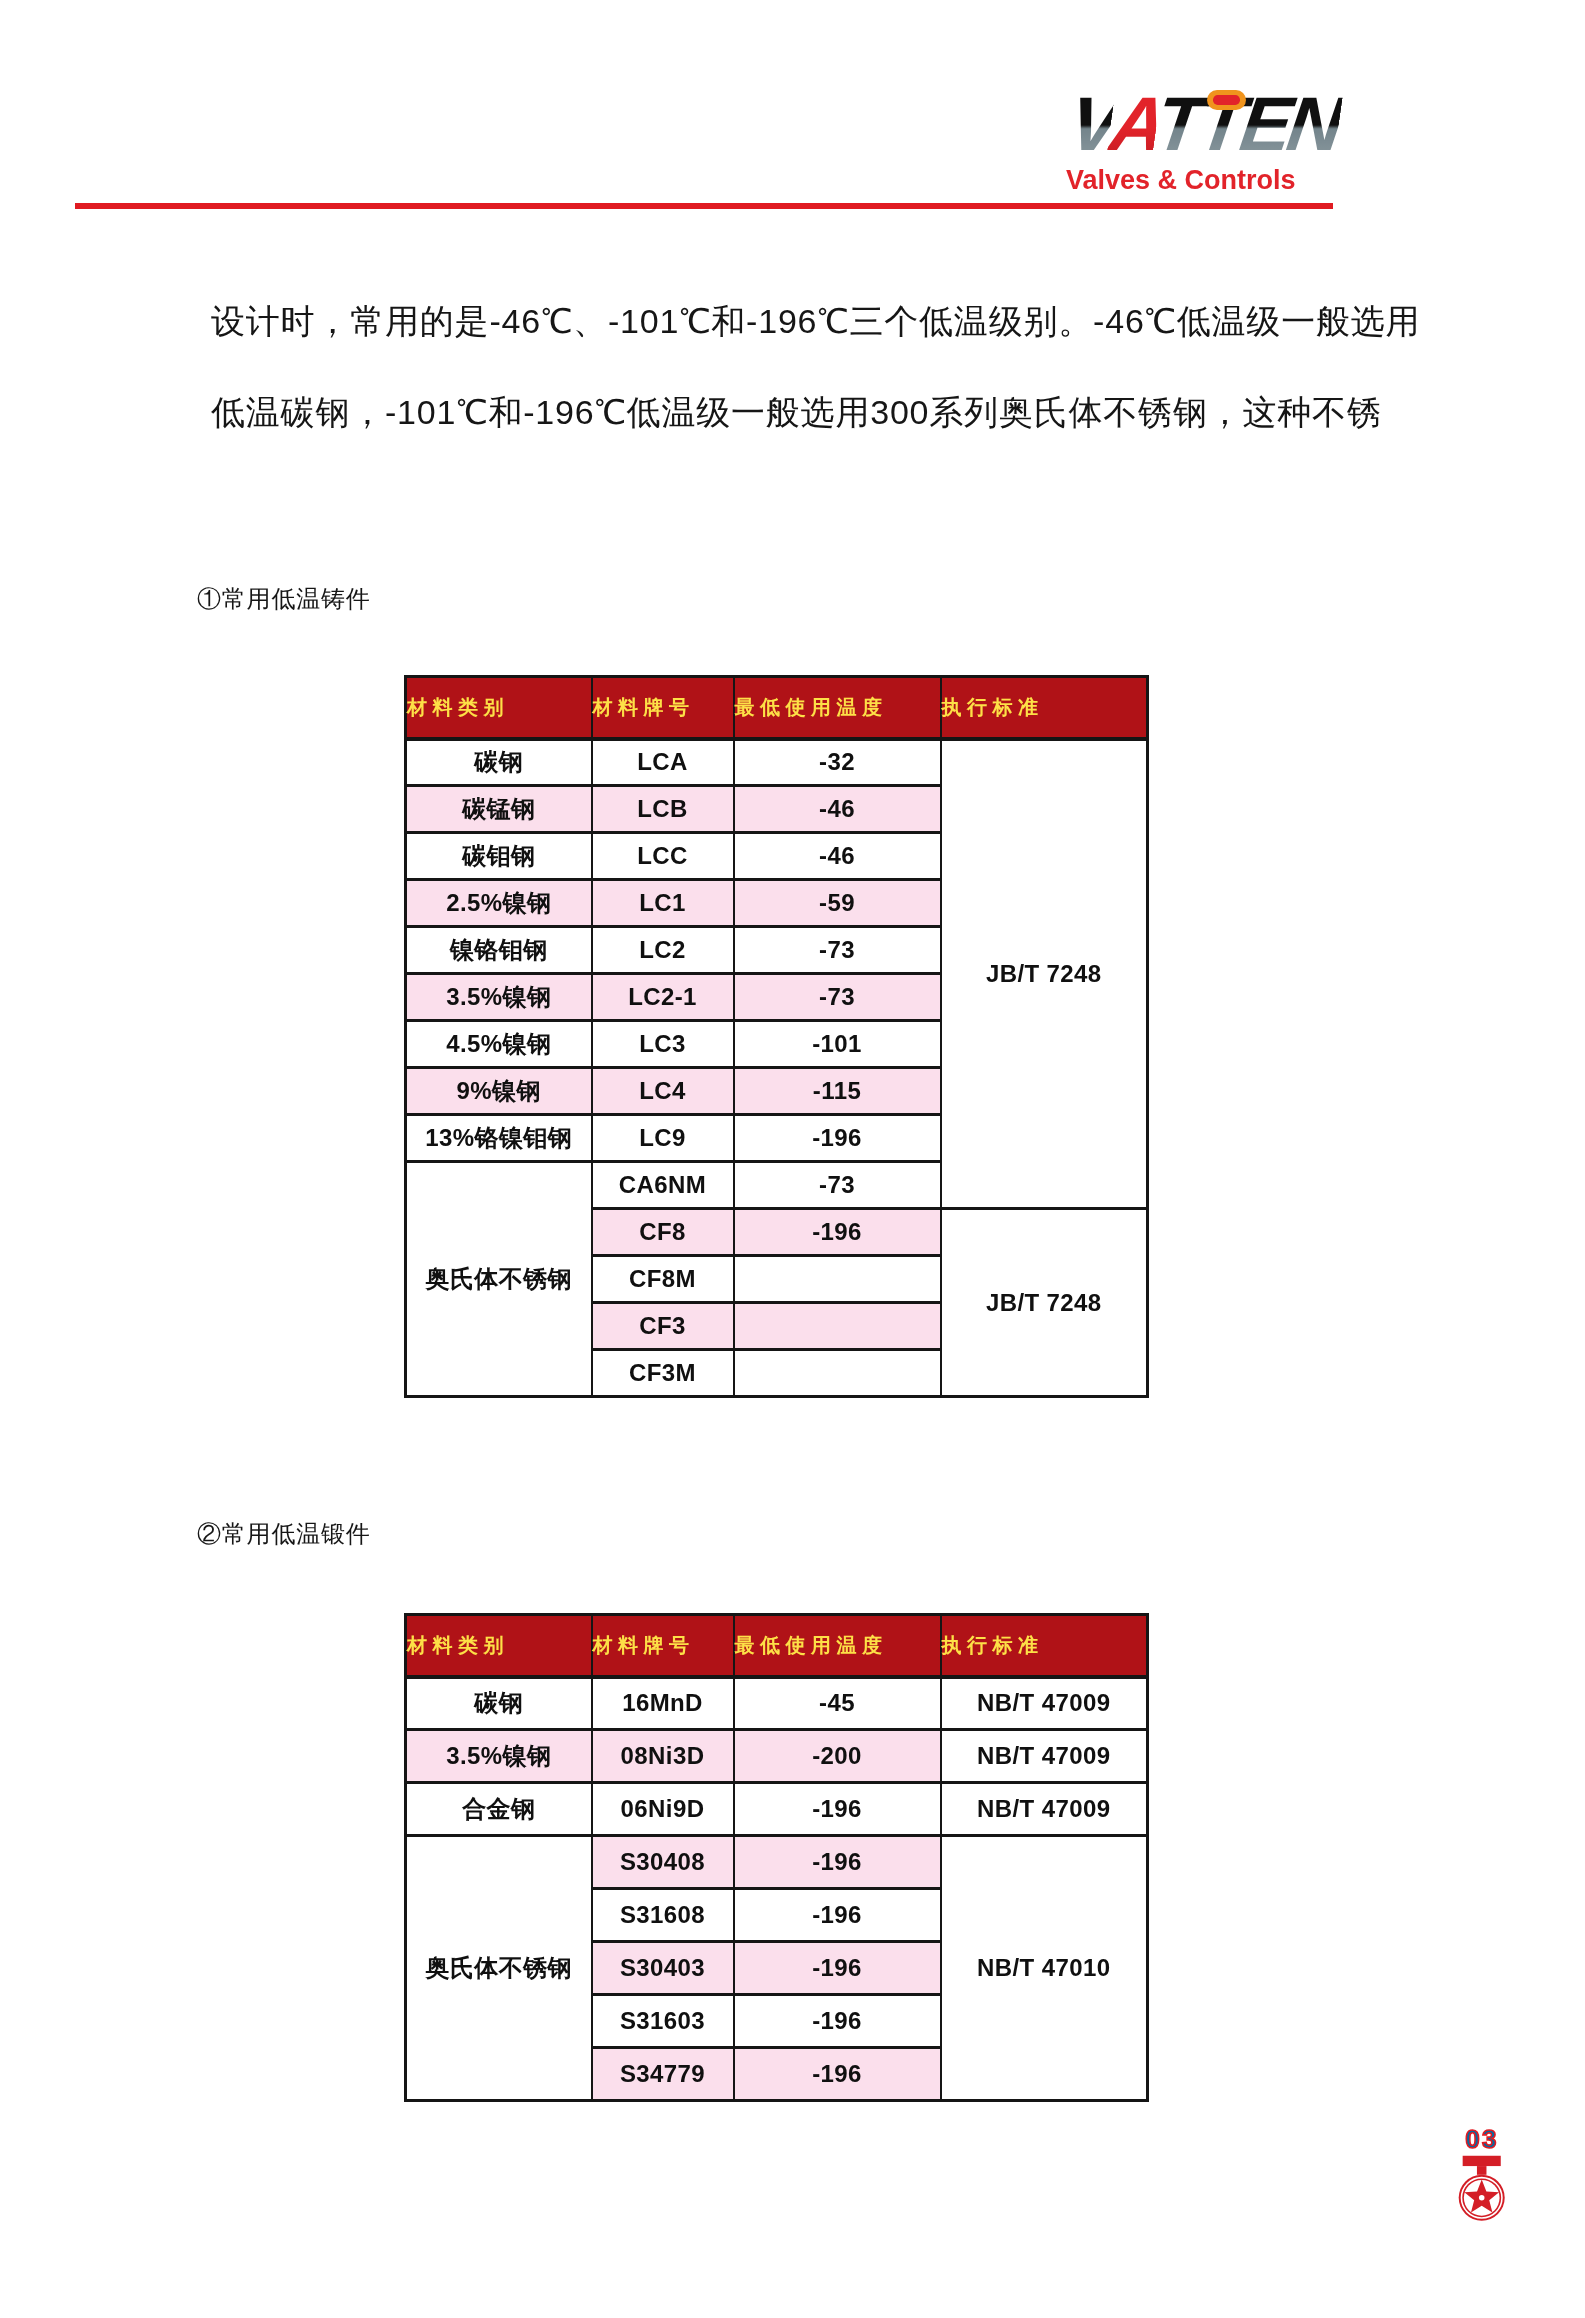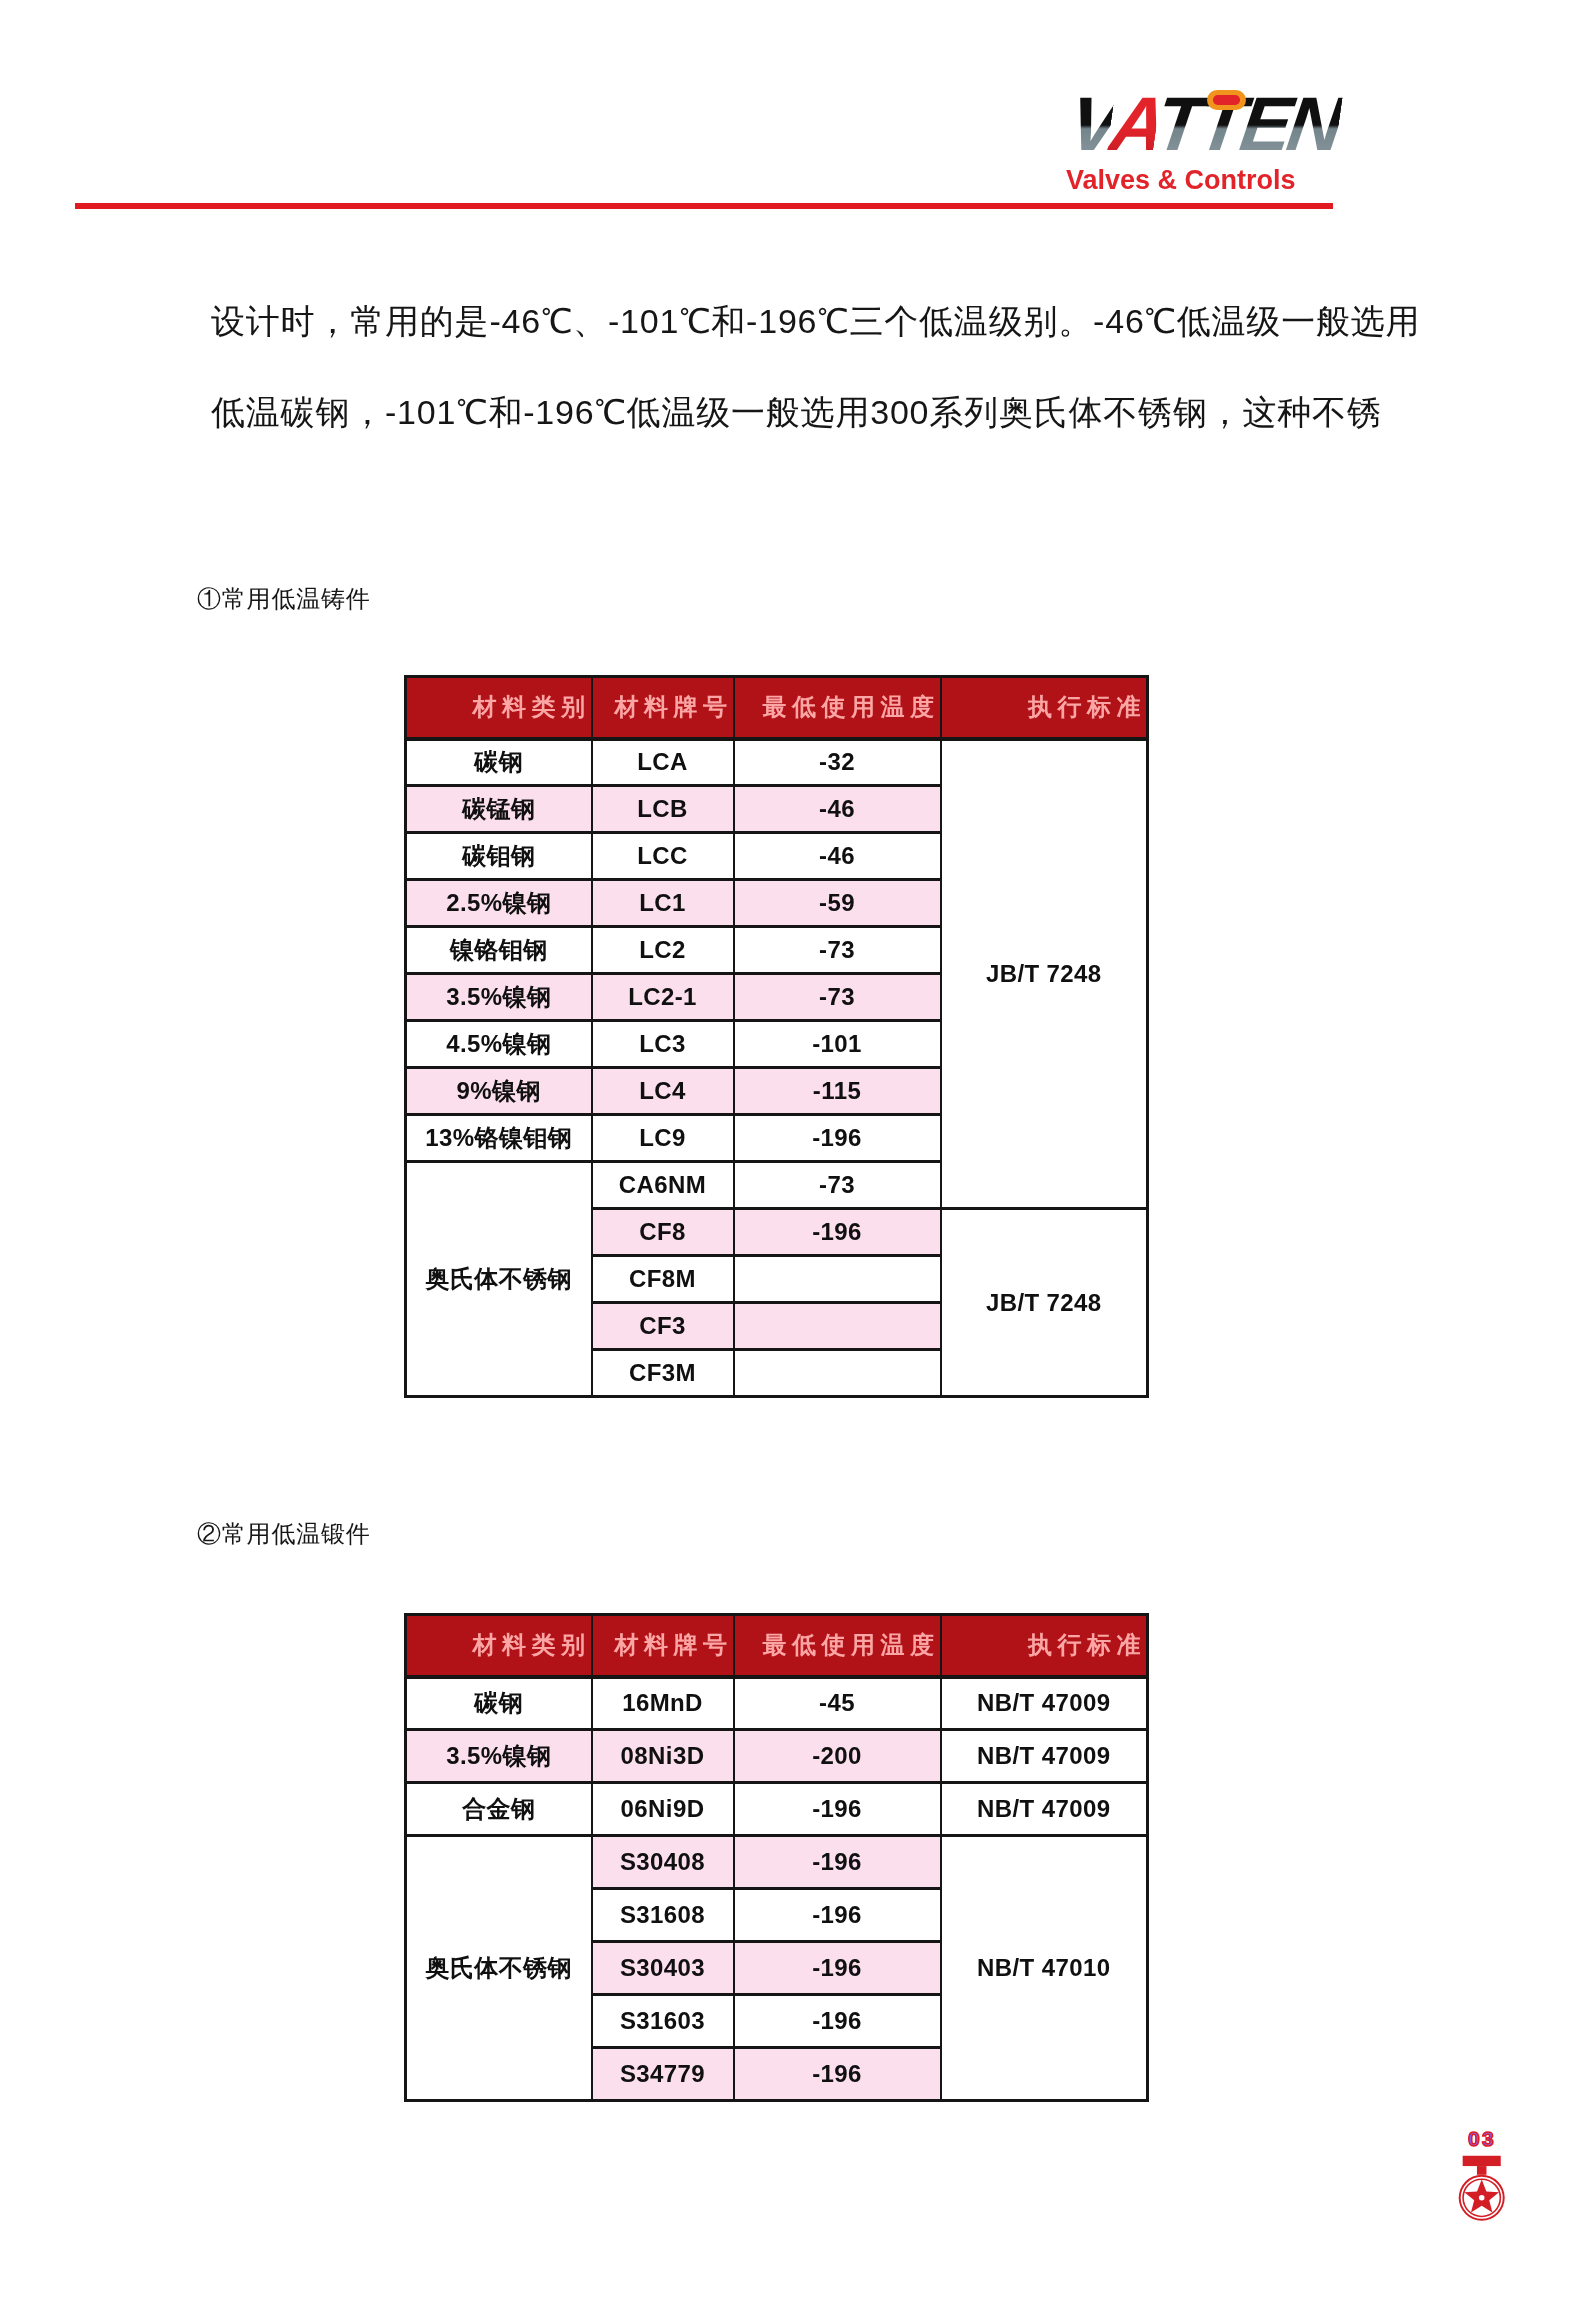--- a/index.html
+++ b/index.html
@@ -59,41 +59,41 @@
   table.mat{
     position:absolute; left:404px; width:743px;
     border-collapse:collapse; table-layout:fixed;
     border:3.2px solid var(--border,#151515);
   }
   table.mat.castings{ top:675px; }
   table.mat.forgings{ top:1613px; }
   table.mat col.c1{ width:186px; } table.mat col.c2{ width:142px; }
   table.mat col.c3{ width:207px; } table.mat col.c4{ width:207px; }
   table.mat th{
-    background:var(--table-header-bg,#b01217); color:#fca5a5;
-    height:62px; font-size:24px; font-weight:bold; letter-spacing:5.5px;
-    border:2.4px solid var(--border,#151515); text-align:right; vertical-align:middle;
+    background:var(--table-header-bg,#b01217); color:#fde047;
+    height:62px; font-size:20px; font-weight:bold; letter-spacing:5.5px;
+    border:2.4px solid var(--border,#151515); text-align:left; vertical-align:middle;
   }
   table.mat td{
     border:2.4px solid var(--border,#151515);
     text-align:center; vertical-align:middle;
     font-size:24px; font-weight:bold; color:#101010; letter-spacing:0.4px;
     background:#ffffff; padding:0;
   }
   table.mat tbody tr{ border-top:3.2px solid var(--border,#151515); }
   table.mat tbody tr:first-child{ border-top:4px solid var(--border,#151515); }
   table.mat.castings tbody td{ height:47px; }
   table.mat.forgings tbody td{ height:53px; }
   table.mat td.pink{ background:var(--row-pink,#fbdfec); }
 
   
   .footer-badge{ position:absolute; left:1456px; top:2127px; width:52px; text-align:center; }
   .page-number{
-    font-size:21px; font-weight:bold; letter-spacing:2.4px;
-    color:#8b5cf6; -webkit-text-stroke:1.6px var(--accent-red,#d21e26);
+    font-size:26px; font-weight:bold; letter-spacing:2.4px;
+    color:#0369a1; -webkit-text-stroke:1.6px var(--accent-red,#d21e26);
     line-height:24px;
   }
   .valve-icon{ display:block; margin:0 auto; }
 </style>
 </head>
 <body>
 
 <div class="page">
 
   <div class="logo">

